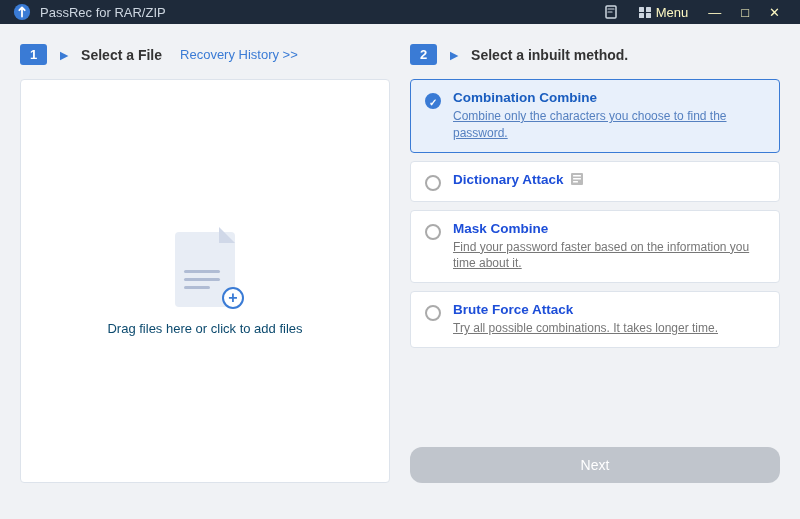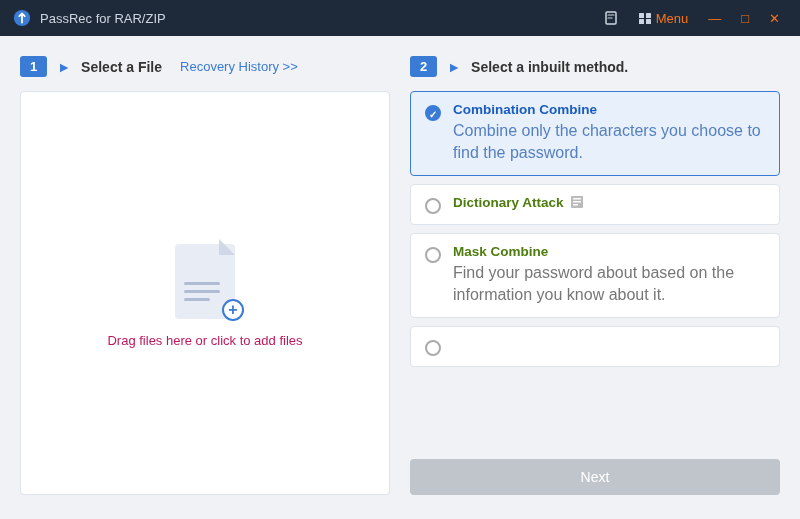--- a/index.html
+++ b/index.html
@@ -7,21 +7,21 @@
       width: 800px;
       height: 519px;
       font-family: 'Segoe UI', Arial, sans-serif;
       background: #f0f2f5;
       overflow: hidden;
     }
 
     
     .titlebar {
       background: #1e2a3a;
-      height: 36px;
+      height: 24px;
       display: flex;
       align-items: center;
       padding: 0 12px;
       color: #fff;
       user-select: none;
       justify-content: space-between;
     }
     .titlebar-icon {
       width: 20px;
       height: 20px;
@@ -36,21 +36,21 @@
       color: #cdd6e0;
     }
     .titlebar-controls {
       display: flex;
       align-items: center;
       gap: 4px;
     }
     .titlebar-btn {
       background: none;
       border: none;
-      color: #f97316;
+      color: #fef9c3;
       cursor: pointer;
       padding: 4px 8px;
       font-size: 13px;
       border-radius: 3px;
       display: flex;
       align-items: center;
       gap: 4px;
     }
     .titlebar-btn svg { width: 14px; height: 14px; }
 
@@ -173,21 +173,21 @@
       display: flex;
       align-items: center;
       justify-content: center;
       border: 2px solid #3a7bd5;
       color: #3a7bd5;
       font-size: 16px;
       font-weight: bold;
       line-height: 1;
     }
     .drop-text {
-      color: #be185d;
+      color: #0c4a6e;
       font-size: 13px;
     }
 
     
     .method-list {
       flex: 1;
       display: flex;
       flex-direction: column;
       gap: 8px;
       margin-bottom: 10px;
@@ -228,40 +228,41 @@
       font-size: 10px;
       display: none;
     }
     .method-item.selected .radio-check {
       display: block;
     }
     .method-info { flex: 1; }
     .method-name {
       font-size: 13.5px;
       font-weight: 600;
-      color: #4d7c0f;
+      color: #1d4ed8;
       display: flex;
       align-items: center;
       gap: 6px;
       margin-bottom: 3px;
     }
     .method-desc {
-      font-size: 16px;
+      font-size: 12px;
       color: #777;
       line-height: 1.4;
+      text-decoration: underline;
     }
     .method-item.selected .method-name { color: #1a5dbf; }
     .method-item.selected .method-desc { color: #5580c0; }
 
     
     .next-btn {
       background: #c0c5cc;
       color: #fff;
       border: none;
-      border-radius: 4px;
+      border-radius: 12px;
       padding: 10px;
       font-size: 14px;
       cursor: pointer;
       width: 100%;
       text-align: center;
     }
 
     .checkmark {
       color: #fff;
       font-size: 10px;
@@ -365,26 +366,32 @@
           </div>
         </div>
       </div>
 
       <div class="method-item">
         <div class="radio-btn"></div>
         <div class="method-info">
           <div class="method-name">
             <span>Mask Combine</span>
           </div>
-          <div class="method-desc">Find your password about based on the information you know about it.</div>
+          <div class="method-desc">Find your password faster based on the information you time about it.</div>
         </div>
       </div>
 
       <div class="method-item">
         <div class="radio-btn"></div>
+        <div class="method-info">
+          <div class="method-name">
+            <span>Brute Force Attack</span>
+          </div>
+          <div class="method-desc">Try all possible combinations. It takes longer time.</div>
+        </div>
       </div>
 
     </div>
 
     <button class="next-btn">Next</button>
   </div>
 
 </div>
 
 </body></html>

